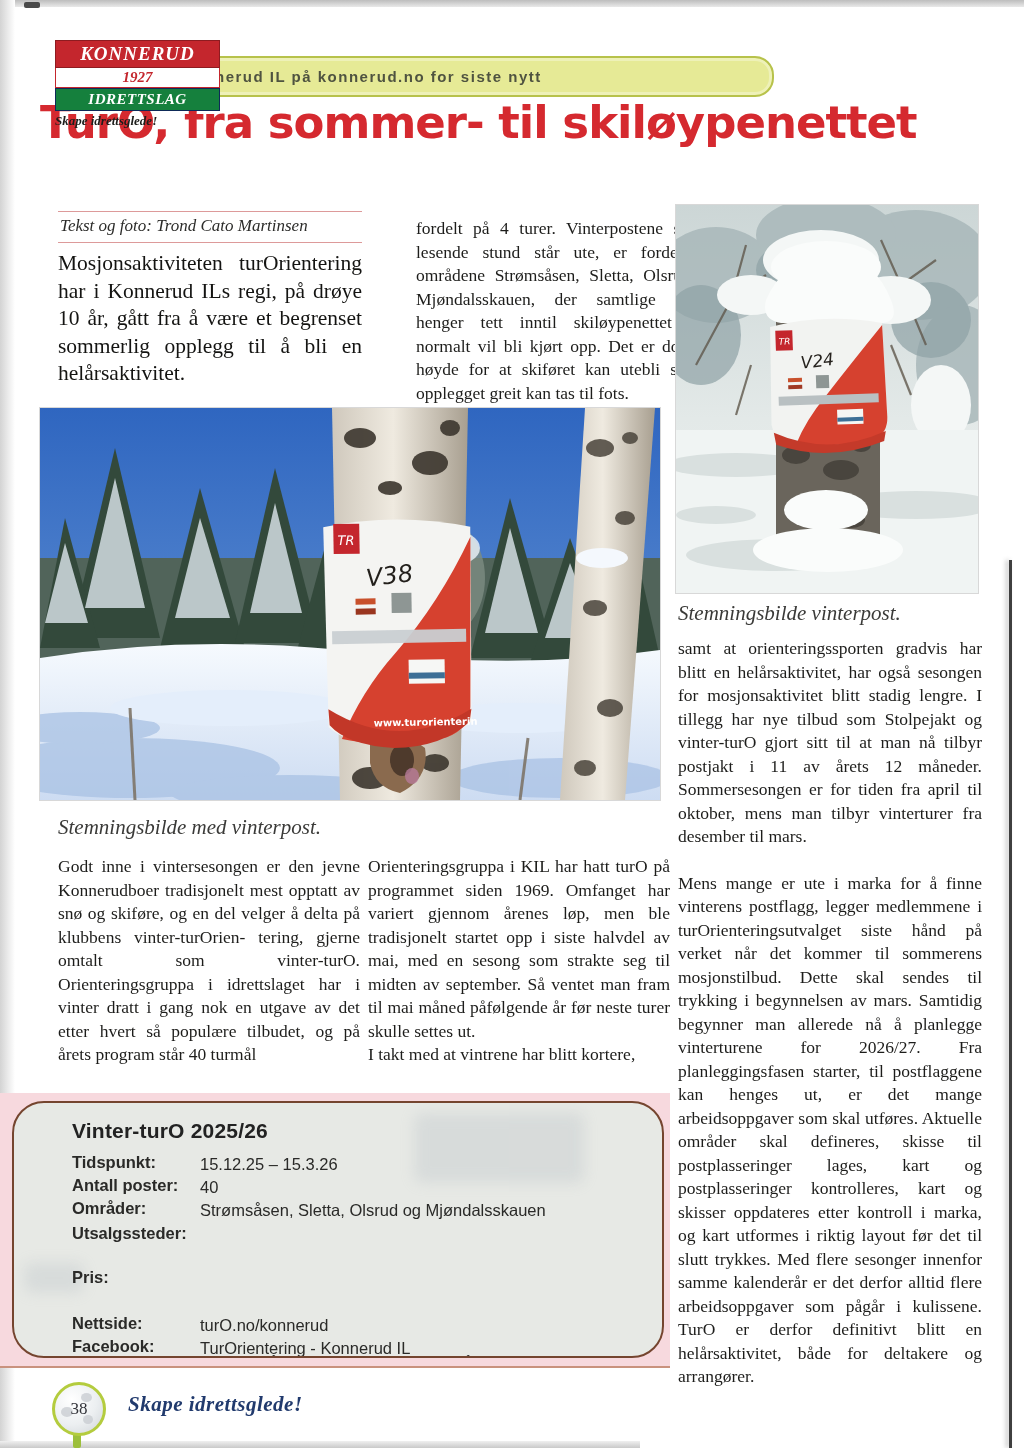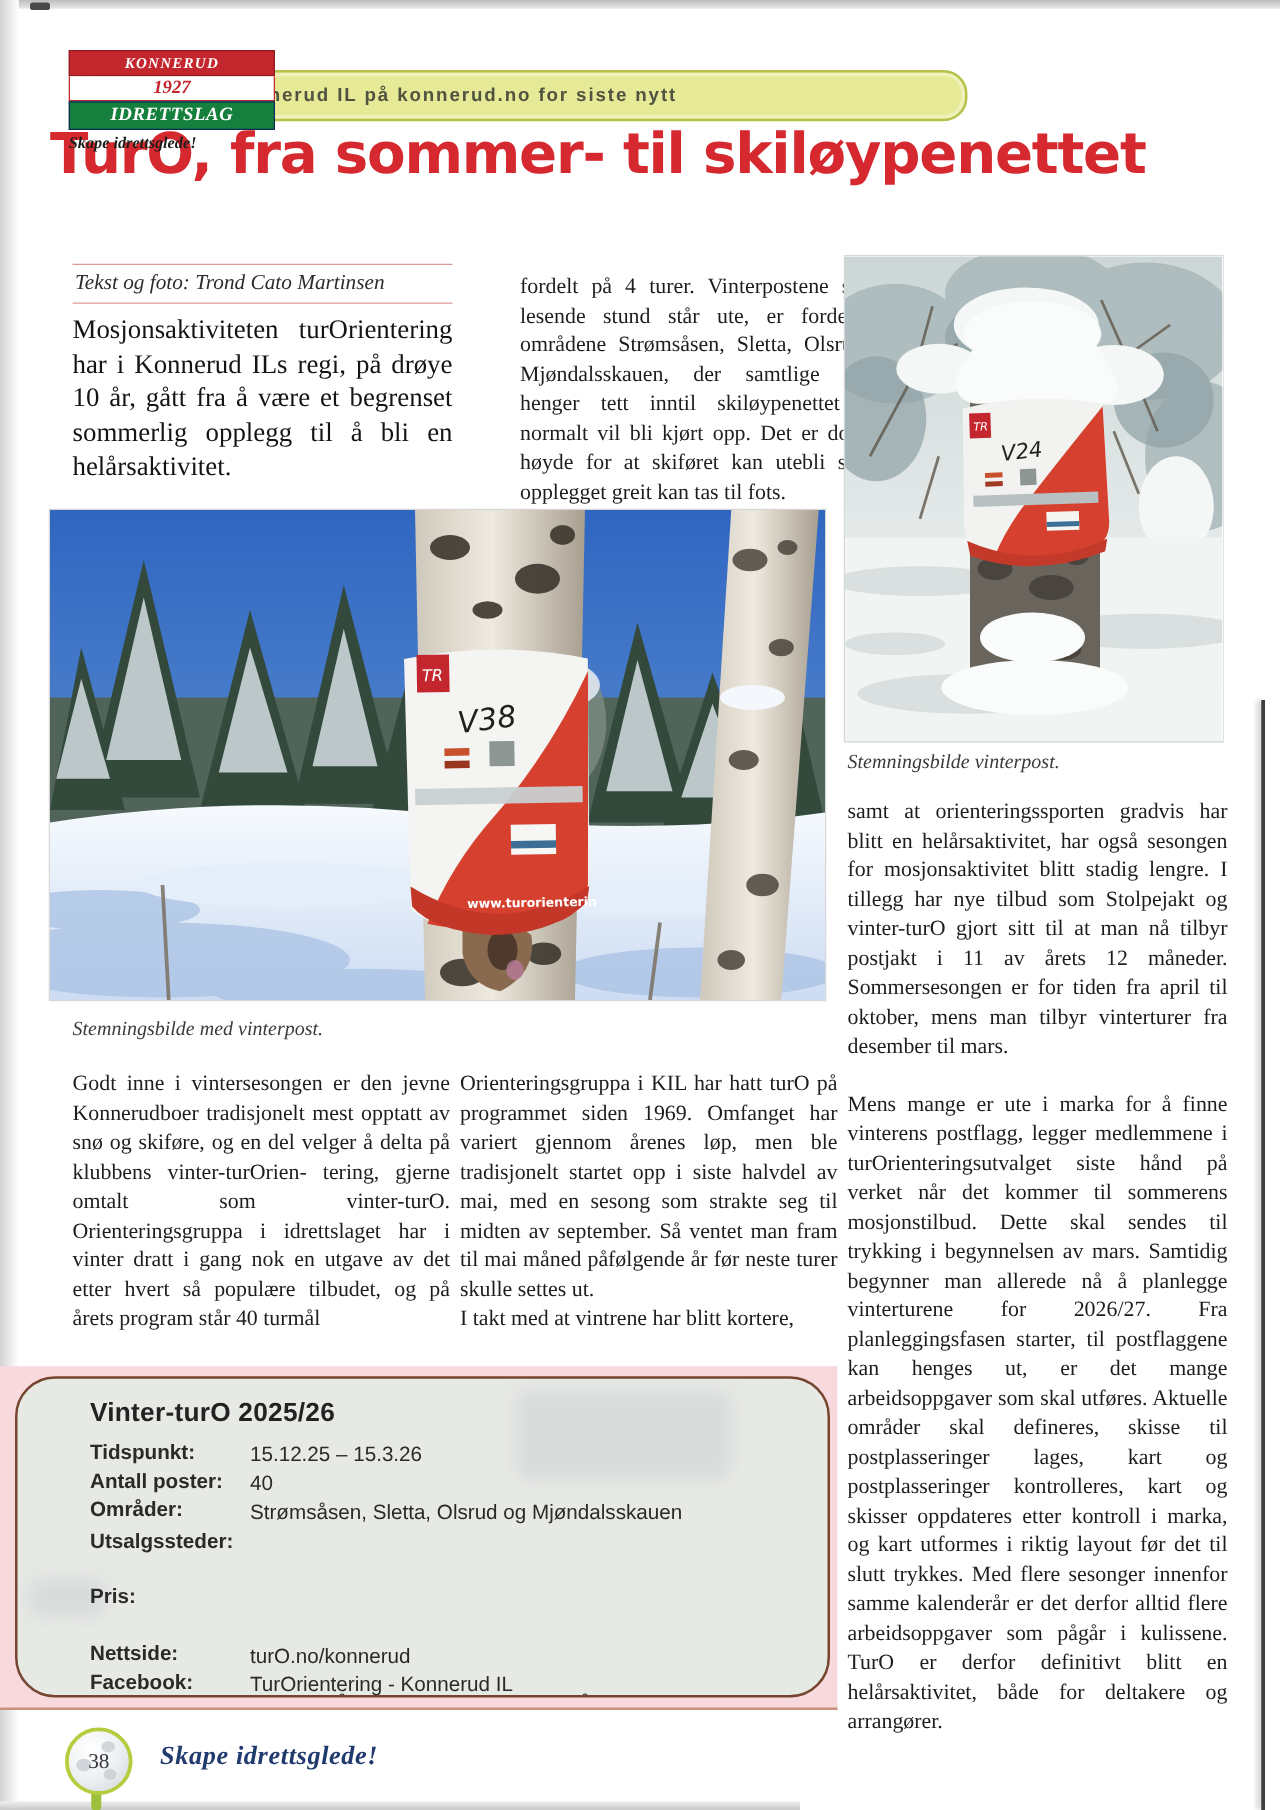--- a/index.html
+++ b/index.html
@@ -25,21 +25,21 @@
     box-shadow:inset 0 0 0 3px #eef1b8;
     display:flex;align-items:center;
   }
   .banner-pill span{
     margin-left:78px;font-family:"Liberation Sans",sans-serif;
     font-size:15px;font-weight:bold;letter-spacing:1.5px;color:#4f5340;
   }
   .logo{position:absolute;left:55px;top:40px;width:165px;z-index:5;
     font-family:"Liberation Serif",serif;text-align:center;}
   .logo .l1{background:#c4262d;color:#fff;font-weight:bold;font-style:italic;
-    font-size:12px;padding:2px 0;border:1px solid #8e1b20;letter-spacing:1px;}
+    font-size:19px;padding:2px 0;border:1px solid #8e1b20;letter-spacing:1px;}
   .logo .l2{background:#fff;color:#c4262d;font-weight:bold;font-style:italic;
     font-size:15px;padding:1px 0;border:1px solid #c4262d;border-top:none;font-family:Liberation Serif, serif;}
   .logo .l3{background:#15803d;color:#fff;font-weight:bold;font-style:italic;
     font-size:15px;padding:2px 0;border:1px solid #0e2a58;letter-spacing:.5px;}
   .logo .l4{color:#1d1d1b;font-weight:bold;font-style:italic;font-size:13px;
     text-align:left;padding-top:2px;}
   .headline{
     position:absolute;left:40px;top:96px;width:900px;
     font-family:"DejaVu Sans",sans-serif;font-weight:bold;
     font-size:45px;letter-spacing:-1px;color:#d5292f;
@@ -48,21 +48,21 @@
   .col{position:absolute;width:302px;font-size:17.5px;line-height:23.5px;text-align:justify;}
   .byline{
     position:absolute;left:58px;top:211px;width:302px;
     border-top:1.5px solid #dd9a9a;border-bottom:1.5px solid #dd9a9a;
     font-style:italic;font-size:17px;color:#2c2c2a;padding:4px 0 6px 2px;
   }
   .lead{
     position:absolute;left:58px;top:250px;width:304px;
     font-size:21.5px;line-height:27.5px;text-align:justify;color:#141412;
   }
-  .caption{position:absolute;font-style:italic;font-size:16px;color:#3a3a38;}
+  .caption{position:absolute;font-style:italic;font-size:21px;color:#3a3a38;}
   p.para{margin:0 0 0 0;}
   p.para + p.para{margin-top:0;}
   .photo-frame{position:absolute;overflow:hidden;box-shadow:0 0 0 1px #d8d8d8;}
   
   .pink-band{position:absolute;left:0;top:1093px;width:670px;height:273px;
     background:#f7d9de;border-bottom:2px solid #c9927e;}
   .infobox{
     position:absolute;left:12px;top:1101px;width:648px;height:253px;
     background:#e7e9e5;border:2px solid #75452f;border-radius:32px;overflow:hidden;
     font-family:"Liberation Sans",sans-serif;color:#2a2a28;

